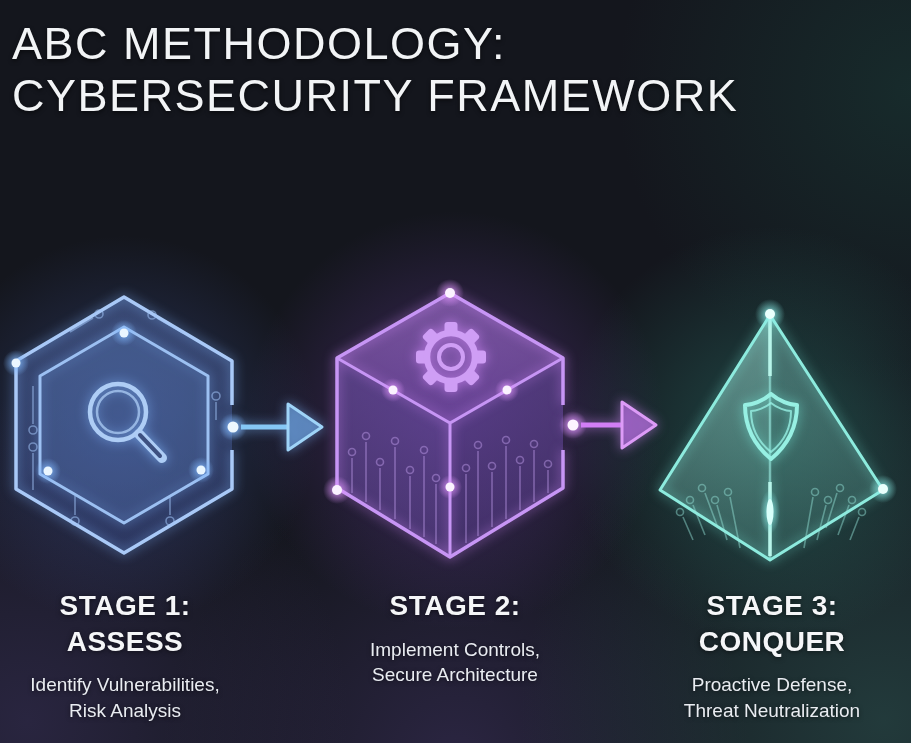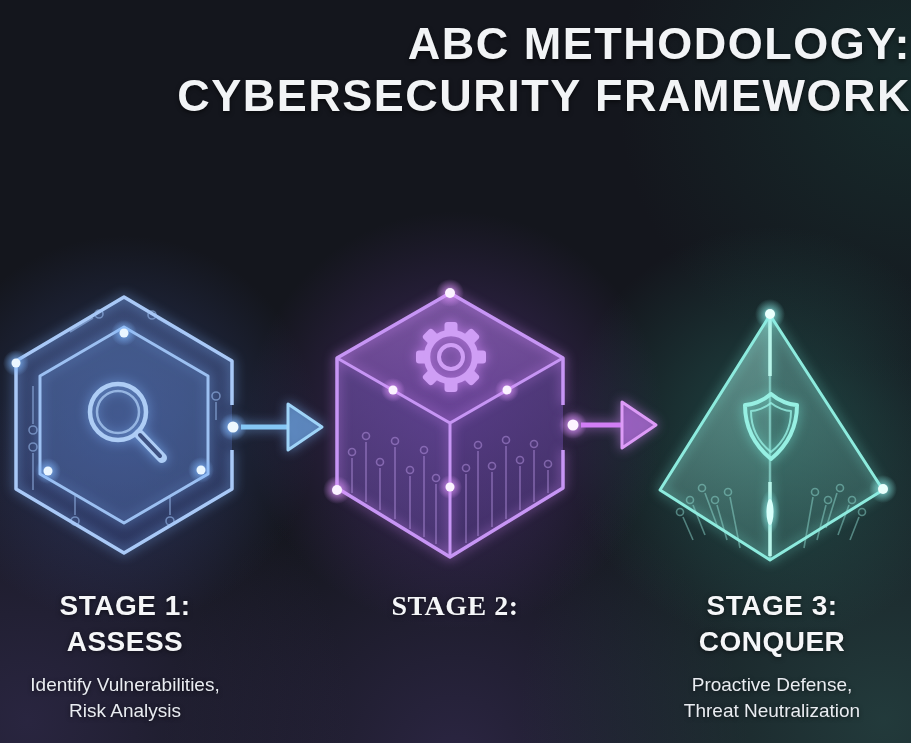--- a/index.html
+++ b/index.html
@@ -10,38 +10,38 @@
       radial-gradient(circle 270px at 124px 430px, rgba(62,82,152,0.50), rgba(62,82,152,0) 72%),
       radial-gradient(circle 290px at 455px 420px, rgba(108,62,165,0.48), rgba(108,62,165,0) 72%),
       radial-gradient(circle 290px at 772px 435px, rgba(42,115,104,0.52), rgba(42,115,104,0) 72%),
       radial-gradient(circle 420px at 100% 12%, rgba(28,72,64,0.42), rgba(28,72,64,0) 70%),
       radial-gradient(circle 520px at 97% 97%, rgba(46,88,84,0.55), rgba(46,88,84,0) 70%),
       radial-gradient(circle 460px at 3% 97%, rgba(62,52,98,0.50), rgba(62,52,98,0) 70%),
       radial-gradient(circle 420px at 50% 102%, rgba(74,58,116,0.42), rgba(74,58,116,0) 70%),
       #14161d;
   }
   .title{
-    position:absolute;top:18px;left:12px;right:0;text-align:right;
-    color:#f2f4f6;font-size:45px;font-weight:700;letter-spacing:1.5px;
+    position:absolute;top:18px;left:12px;right:0;text-align:left;
+    color:#f2f4f6;font-size:45px;font-weight:400;letter-spacing:1.5px;
     line-height:52px;text-shadow:0 2px 4px rgba(0,0,0,0.55);
   }
   svg.scene{position:absolute;inset:0;}
   .glow-b{filter:drop-shadow(0 0 6px rgba(130,185,255,.7));}
   .glow-p{filter:drop-shadow(0 0 6px rgba(215,140,255,.7));}
   .glow-t{filter:drop-shadow(0 0 6px rgba(120,235,220,.7));}
   .stage{position:absolute;top:588px;width:300px;text-align:center;}
   .stage .head{
     margin:0;color:#f5f6f8;font-size:28px;font-weight:bold;line-height:1.27;
     letter-spacing:0.5px;text-shadow:0 1px 5px rgba(0,0,0,0.55);
   }
   .stage .desc{
     margin-top:13px;color:#e9ecf1;font-size:19px;line-height:1.36;
     text-shadow:0 1px 4px rgba(0,0,0,0.5);
   }
-  .stage1{left:-25px;} .stage2{left:305px;font-family:Liberation Serif, serif;} .stage3{left:622px;}
+  .stage1{left:-25px;} .stage2{left:305px;} .stage3{left:622px;}
 </style>
 </head>
 <body>
 
 <div class="canvas">
 
   <div class="title">
     <div>ABC METHODOLOGY:</div>
     <div>CYBERSECURITY FRAMEWORK</div>
   </div>
@@ -272,20 +272,24 @@
     <div class="desc">
       <div>Identify Vulnerabilities,</div>
       <div>Risk Analysis</div>
     </div>
   </div>
 
   <div class="stage stage2">
     <h2 class="head">
       <div>STAGE 2:</div>
     </h2>
+    <div class="desc">
+      <div>Implement Controls,</div>
+      <div>Secure Architecture</div>
+    </div>
   </div>
 
   <div class="stage stage3">
     <h2 class="head">
       <div>STAGE 3:</div>
       <div>CONQUER</div>
     </h2>
     <div class="desc">
       <div>Proactive Defense,</div>
       <div>Threat Neutralization</div>

